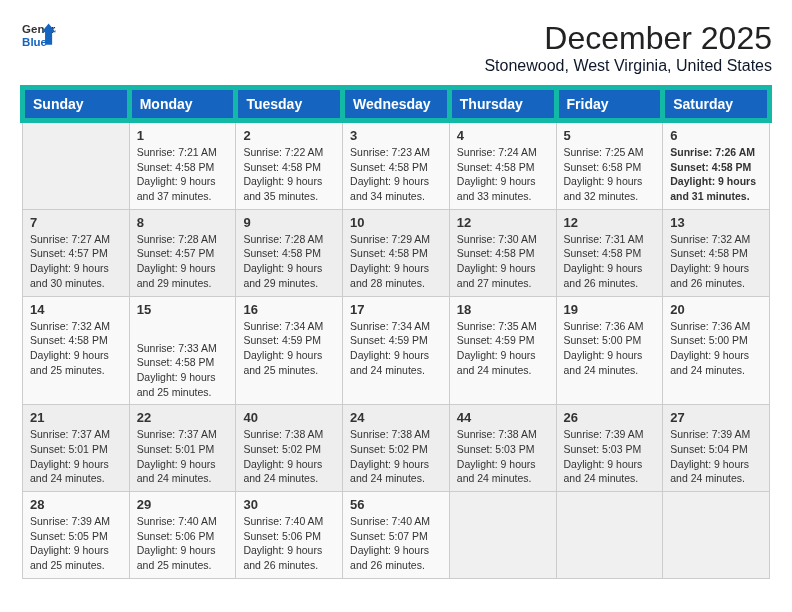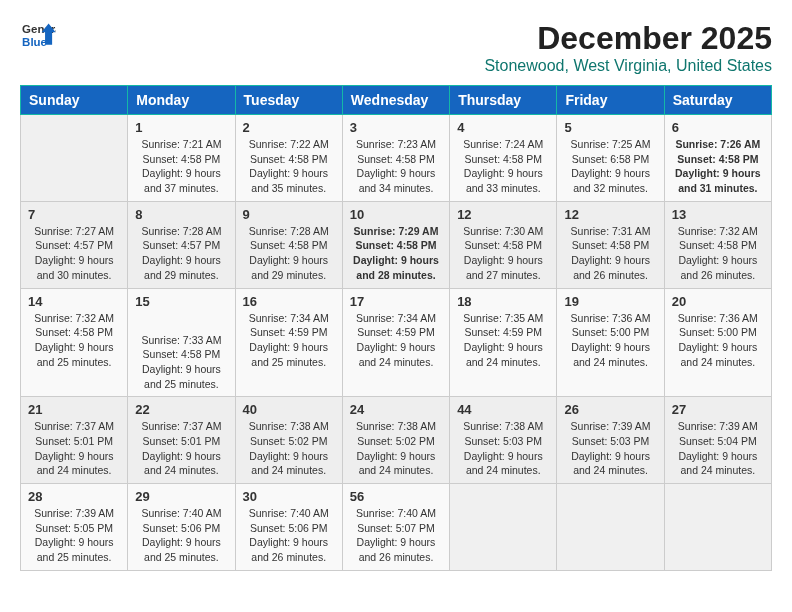--- a/index.html
+++ b/index.html
@@ -23,40 +23,40 @@
     }
     .logo-icon {
       width: 36px;
       height: 30px;
     }
     .title-block {
       text-align: right;
     }
     .title-block h1 {
       font-size: 32px;
-      font-weight: bold;
+      font-weight: normal;
       color: #222;
     }
     .title-block h2 {
       font-size: 16px;
       font-weight: normal;
-      color: #0f766e;
+      color: #0f172a;
     }
     .calendar {
       width: 100%;
       border-collapse: collapse;
       border: 1px solid #ccc;
     }
     .calendar th {
       background: #1565C0;
       color: #fff;
       text-align: left;
       padding: 6px 8px;
       font-size: 14px;
-      border: 1px solid #14b8a6;
+      border: 5px solid #14b8a6;
     }
     .calendar td {
       vertical-align: top;
       padding: 5px 7px;
       border: 1px solid #ccc;
       width: calc(100% / 7);
       min-height: 80px;
       font-size: 11px;
       color: #333;
       background: #fff;
@@ -70,21 +70,20 @@
     .day-number {
       font-weight: bold;
       font-size: 13px;
       display: block;
       margin-bottom: 2px;
     }
     .day-info {
       font-size: 10.5px;
       line-height: 1.4;
       color: #333;
-      text-align: center;
     }
     .empty-cell {
       background: #f0f0f0 !important;
     }
   </style>
 </head>
 <body>
 
 <div class="header">
   <div class="logo">
@@ -175,21 +174,21 @@
         </td>
         <td>
           <span class="day-number">9</span>
           <div class="day-info" style="white-space: pre-line;">Sunrise: 7:28 AM
 Sunset: 4:58 PM
 Daylight: 9 hours
 and 29 minutes.</div>
         </td>
         <td>
           <span class="day-number">10</span>
-          <div class="day-info" style="white-space: pre-line; font-weight: bold;">Sunrise: 7:29 AM
+          <div class="day-info" style="white-space: pre-line;">Sunrise: 7:29 AM
 Sunset: 4:58 PM
 Daylight: 9 hours
 and 28 minutes.</div>
         </td>
         <td>
           <span class="day-number">12</span>
           <div class="day-info" style="white-space: pre-line;">Sunrise: 7:30 AM
 Sunset: 4:58 PM
 Daylight: 9 hours
 and 27 minutes.</div>

